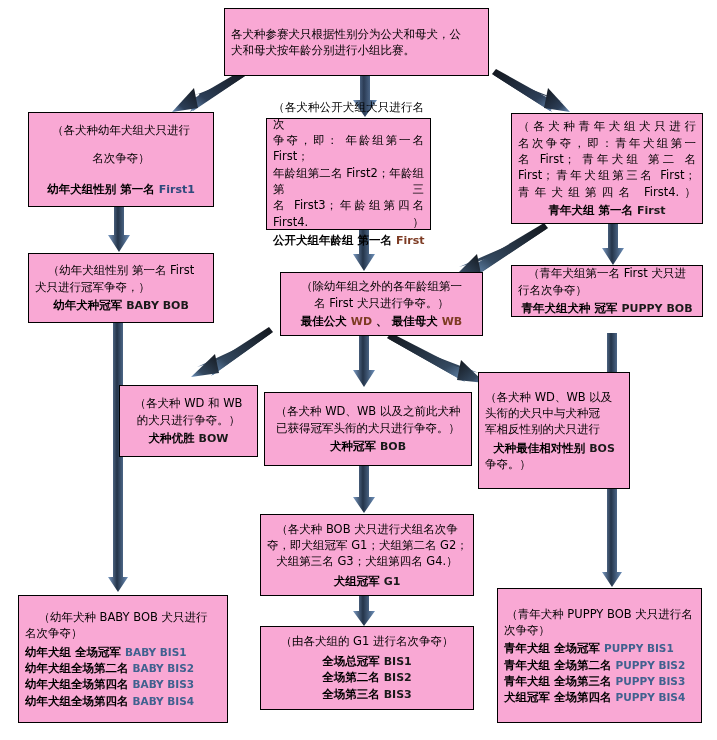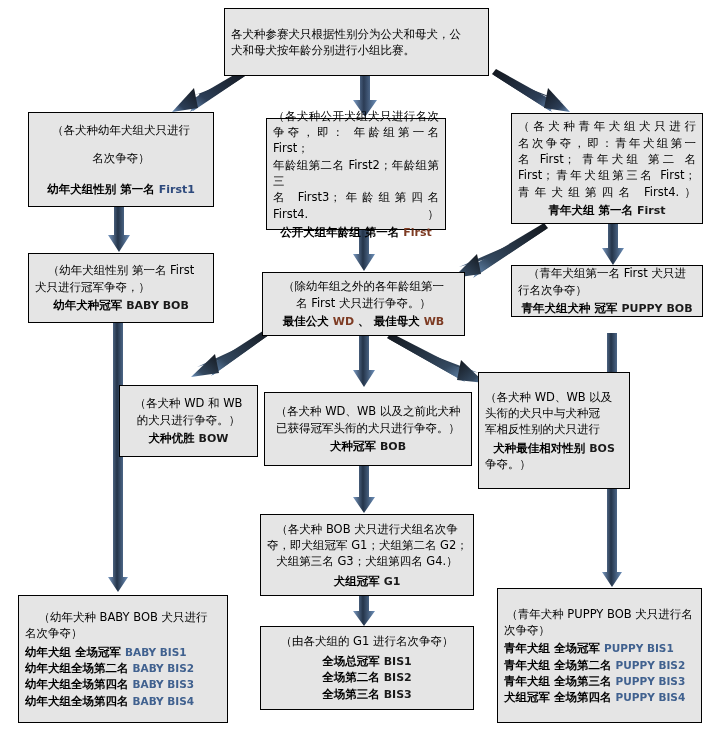--- a/index.html
+++ b/index.html
@@ -12,21 +12,21 @@
     width: 717px;
     height: 740px;
     background: #ffffff;
     font-family: "DejaVu Sans", "Liberation Sans", sans-serif;
     overflow: hidden;
   }
   .box {
     position: absolute;
     box-sizing: border-box;
     border: 1px solid #000000;
-    background: #e5e5e5;
+    background: #f9a8d4;
     color: #000000;
     z-index: 5;
     padding: 4px 6px;
     display: flex;
     flex-direction: column;
     justify-content: center;
   }
   .ln {
     font-size: 11.5px;
     line-height: 1.42;
@@ -261,21 +261,21 @@
 
   <div class="box" style="left:28px; top:112px; width:186px; height:95px;gap:12px;">
     <div class="ln">（各犬种幼年犬组犬只进行</div>
     <div class="ln">名次争夺）</div>
     <div class="ln bold" style="margin-top:2px;">
       <span>幼年犬组性别 第一名</span>
       <span class="en-blue">First1</span>
     </div>
   </div>
 
-  <div class="box" style="left:266px; top:118px; width:180px; height:112px;">
+  <div class="box" style="left:266px; top:118px; width:165px; height:112px;">
     <div class="ln just">（各犬种公开犬组犬只进行名次</div>
     <div class="ln just">争夺，即： 年龄组第一名 First；</div>
     <div class="ln just">年龄组第二名 First2；年龄组第三</div>
     <div class="ln just">名 First3；年龄组第四名 First4.）</div>
     <div class="ln bold" style="margin-top:2px;">
       <span>公开犬组年龄组 第一名</span>
       <span class="en-brown">First</span>
     </div>
   </div>
 
@@ -293,21 +293,21 @@
 
   <div class="box" style="left:28px; top:253px; width:186px; height:70px;">
     <div class="ln">（幼年犬组性别 第一名 First</div>
     <div class="ln lft">犬只进行冠军争夺，）</div>
     <div class="ln bold" style="margin-top:2px;">
       <span>幼年犬种冠军</span>
       <span class="en-black">BABY BOB</span>
     </div>
   </div>
 
-  <div class="box" style="left:262px; top:272px; width:203px; height:64px;align-items:center;">
+  <div class="box" style="left:280px; top:272px; width:203px; height:64px;align-items:center;">
     <div class="ln">（除幼年组之外的各年龄组第一</div>
     <div class="ln">名 First 犬只进行争夺。）</div>
     <div class="ln bold" style="margin-top:2px;">
       <span>最佳公犬</span>
       <span class="en-brown">WD</span>
       <span>、</span>
       <span>最佳母犬</span>
       <span class="en-brown">WB</span>
     </div>
   </div>

